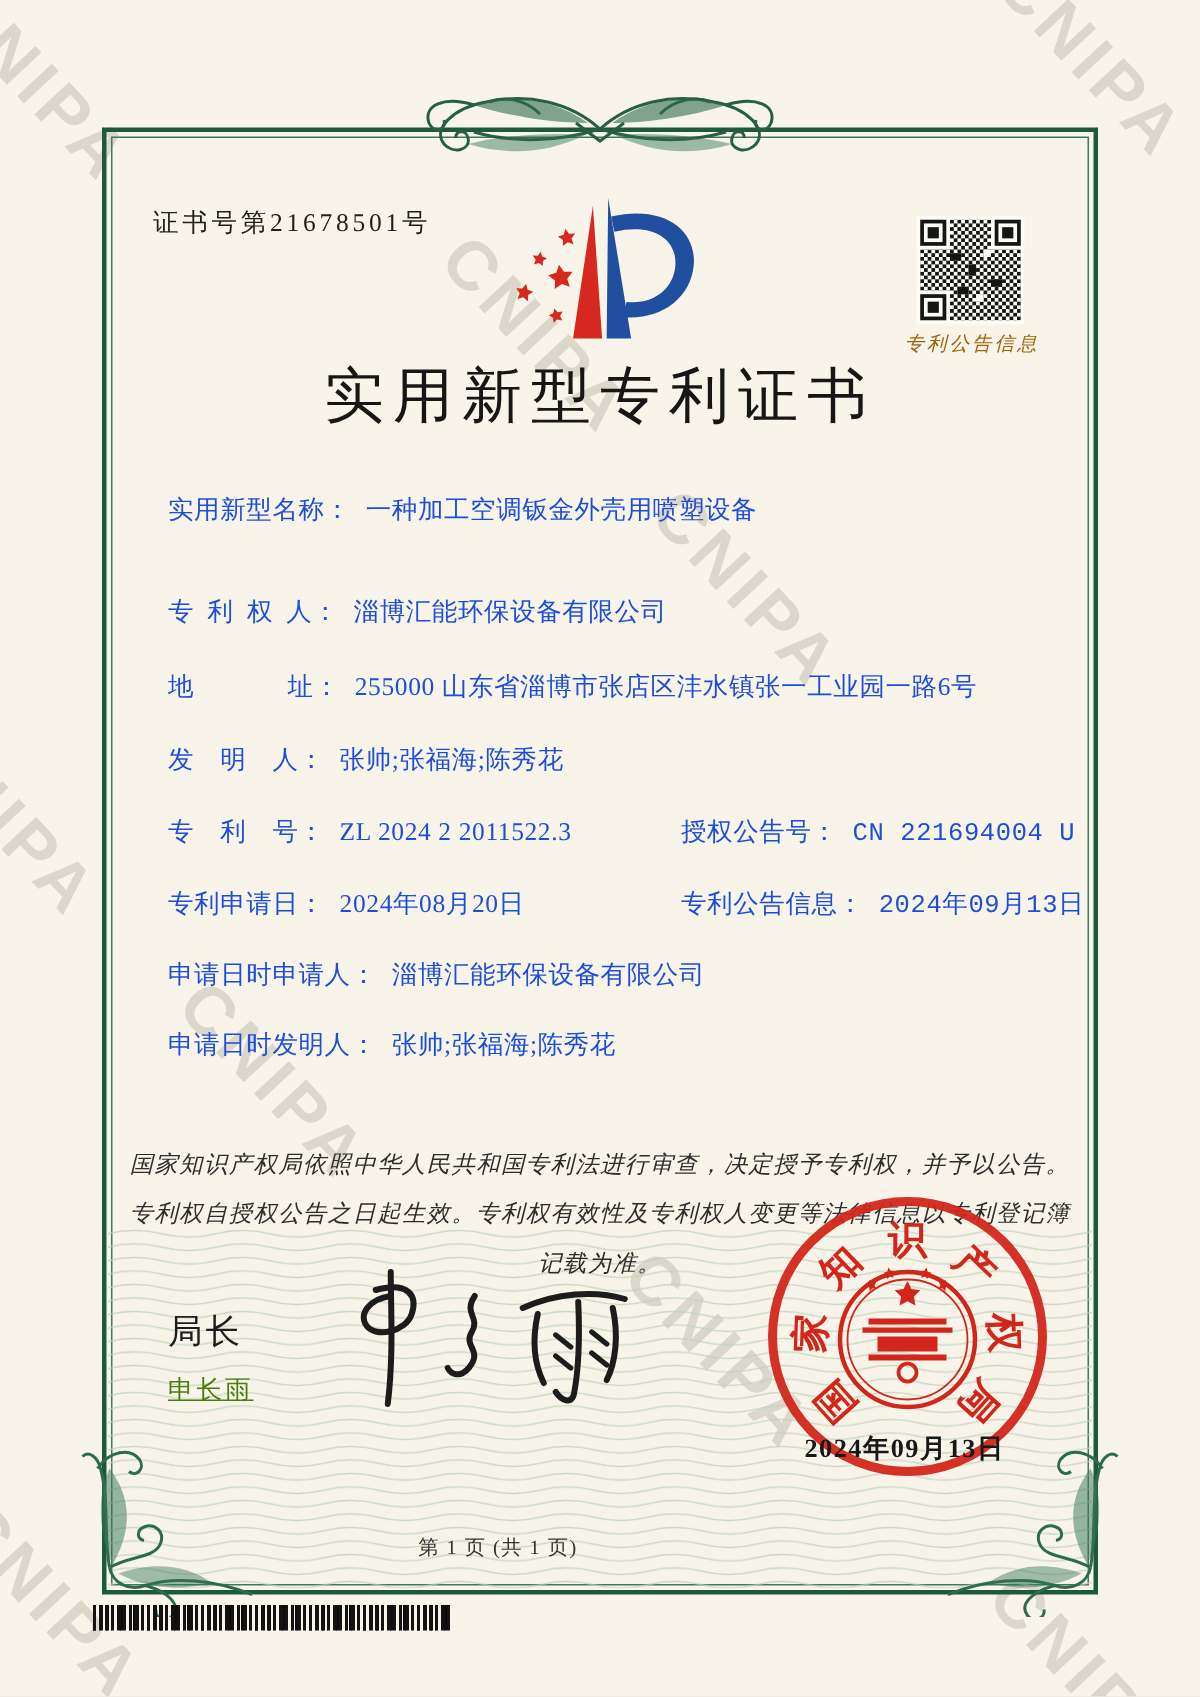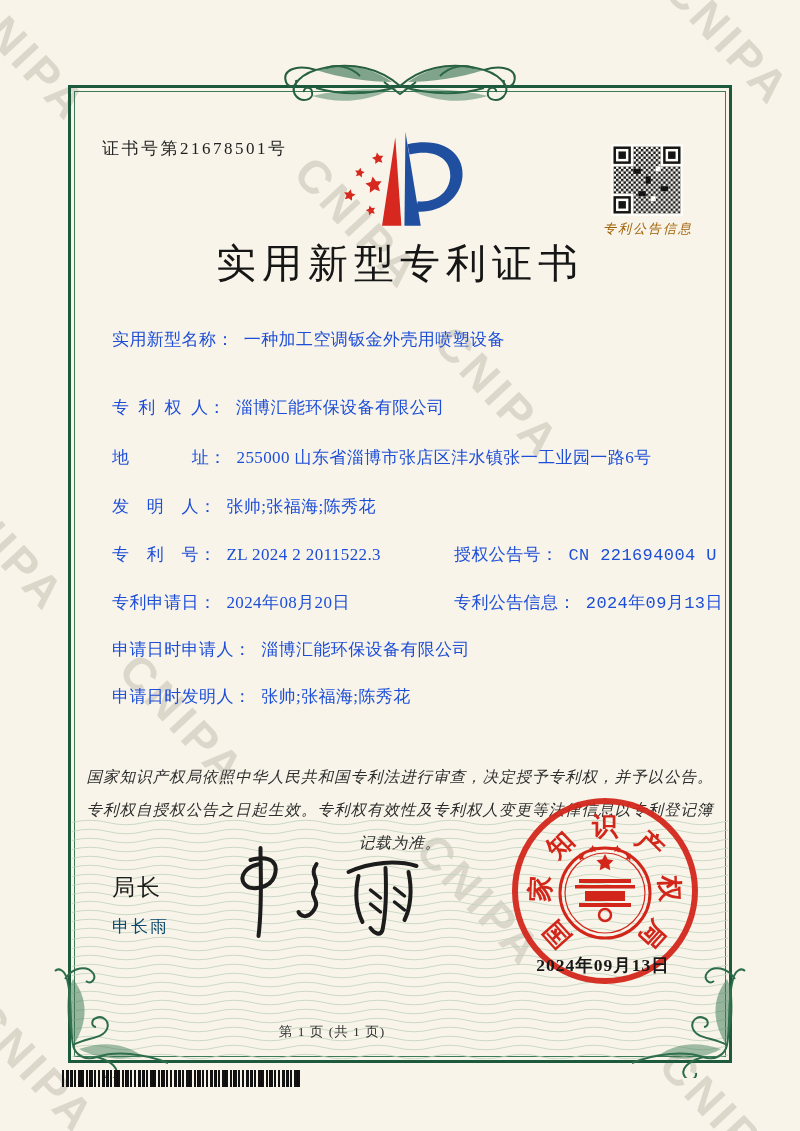--- a/index.html
+++ b/index.html
@@ -24,21 +24,21 @@
   
   .row{position:absolute;left:112px;font-size:17px;color:#1d4ed8;white-space:nowrap;letter-spacing:0.4px;}
   .row .val{margin-left:10px;}
   .col2{position:absolute;left:342px;top:0;white-space:nowrap;}
   .col2 .val{margin-left:10px;font-family:Liberation Mono, monospace;}
   
   .statement{position:absolute;left:80px;top:760px;width:640px;text-align:center;
              font-size:15.5px;line-height:33px;color:#2d2d2d;font-style:italic;letter-spacing:1px;}
   
   .post{position:absolute;left:112px;top:872px;font-size:23px;color:#1d1d1d;letter-spacing:2px;}
-  .pname{position:absolute;left:112px;top:915px;font-size:17px;color:#0c4a6e;letter-spacing:2px;}
+  .pname{position:absolute;left:112px;top:915px;font-size:17px;color:#4d7c0f;letter-spacing:2px;text-decoration:underline;}
   
   .sealdate{position:absolute;left:508px;top:953px;width:190px;text-align:center;
             font-size:17.5px;font-weight:600;color:#181818;letter-spacing:1px;}
   
   .footer{position:absolute;left:0;top:1023px;width:664px;text-align:center;
           font-size:13.5px;color:#333;letter-spacing:1px;}
   .barcode{position:absolute;left:62px;top:1070px;width:240px;height:17px;
      background-image:
        repeating-linear-gradient(90deg,#121212 0 2px,transparent 2px 4px),
        repeating-linear-gradient(90deg,#121212 0 1px,transparent 1px 6px),

